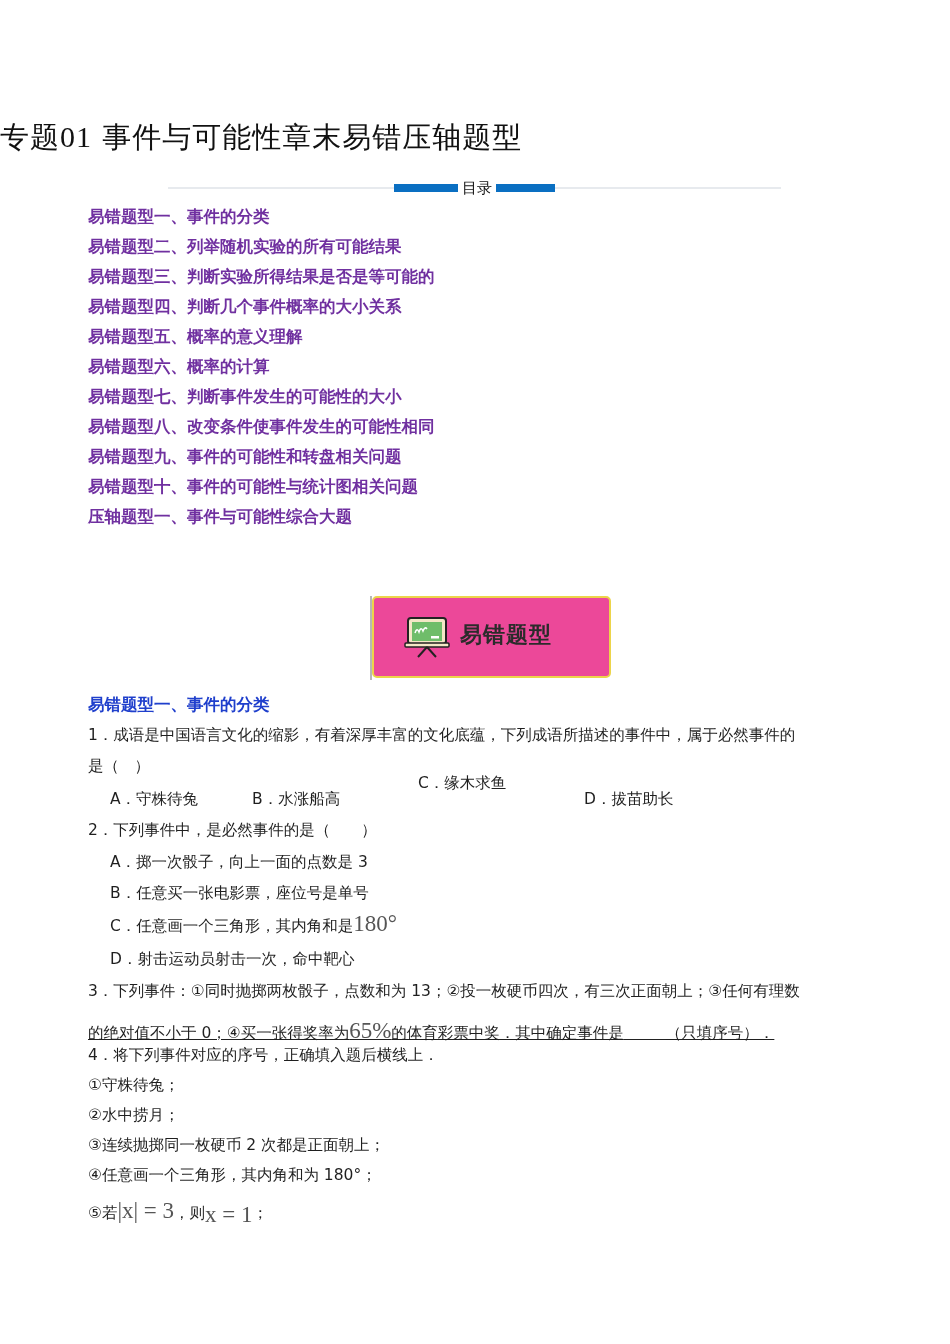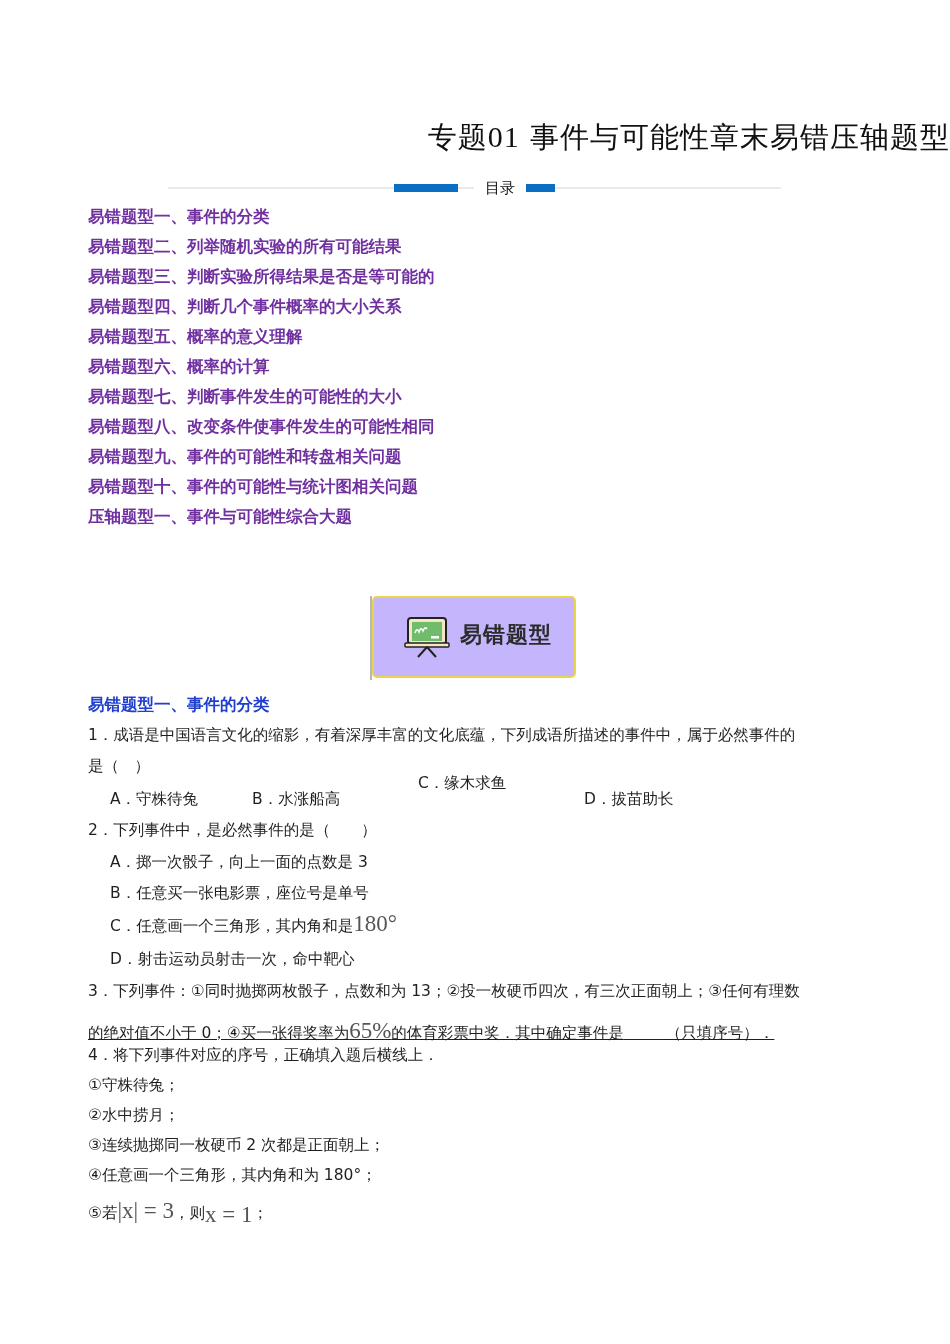--- a/index.html
+++ b/index.html
@@ -1,28 +1,28 @@
 <!DOCTYPE html>
 <html><head>
   <meta charset="utf-8">
   <style>
     html, body { margin: 0; padding: 0; background: #ffffff; }
     body { width: 950px; height: 1344px; position: relative; overflow: hidden;
            font-family: "DejaVu Sans", "Liberation Sans", sans-serif; color: #1a1a1a; }
     .abs { position: absolute; }
-    .title { left: 0; width: 950px; top: 118px; text-align: right; font-size: 29px;
+    .title { left: 0; width: 950px; top: 118px; text-align: left; font-size: 29px;
              font-family: "DejaVu Sans", sans-serif; color: #111; letter-spacing: 1px; }
     .title .num { font-family: "Liberation Serif", "DejaVu Serif", serif; font-size: 30px; }
     .toc-line { left: 168px; width: 613px; top: 187px; height: 2px; background: #e7eaee; }
     .toc-bar { top: 184px; height: 8px; background: #0a6fc2; }
-    .toc-label { top: 178px; left: 458px; width: 52px; text-align: center; font-size: 15px;
-                 background: #fff; color: #111; line-height: 20px; margin-left: 16px; }
+    .toc-label { top: 178px; left: 458px; width: 38px; text-align: center; font-size: 15px;
+                 background: #fff; color: #111; line-height: 20px; }
     .toc-list { left: 88px; top: 206px; margin: 0; padding: 0; list-style: none; }
     .toc-list li { height: 30px; line-height: 22px; font-size: 16.5px; font-weight: bold; color: #7030a0; }
-    .banner { left: 372px; top: 596px; width: 204px; height: 82px; background: #c4b5fd;
+    .banner { left: 372px; top: 596px; width: 239px; height: 82px; background: #ec4899;
               border: 2px solid #ecd44a; border-radius: 5px; box-sizing: border-box; }
     .banner-shadow { left: 370px; top: 596px; width: 2px; height: 84px; background: #b7b7b7; }
     .banner .icon { position: absolute; left: 30px; top: 18px; width: 46px; height: 44px; }
     .banner .text { position: absolute; left: 86px; top: 22px; font-size: 22px; font-weight: bold;
                     color: #2b2b2b; letter-spacing: 1px; }
     .sec-head { left: 88px; top: 694px; font-size: 16.5px; font-weight: bold; color: #1f3fcc; }
     .p { font-size: 15.5px; color: #1f1f1f; white-space: nowrap; line-height: 22px; }
     .math { font-family: "Liberation Serif", "DejaVu Serif", serif; color: #555; font-size: 23px; }
     .blank { display: inline-block; width: 42px; border-bottom: 1px solid #222; height: 16px; vertical-align: -2px; }
   </style>

